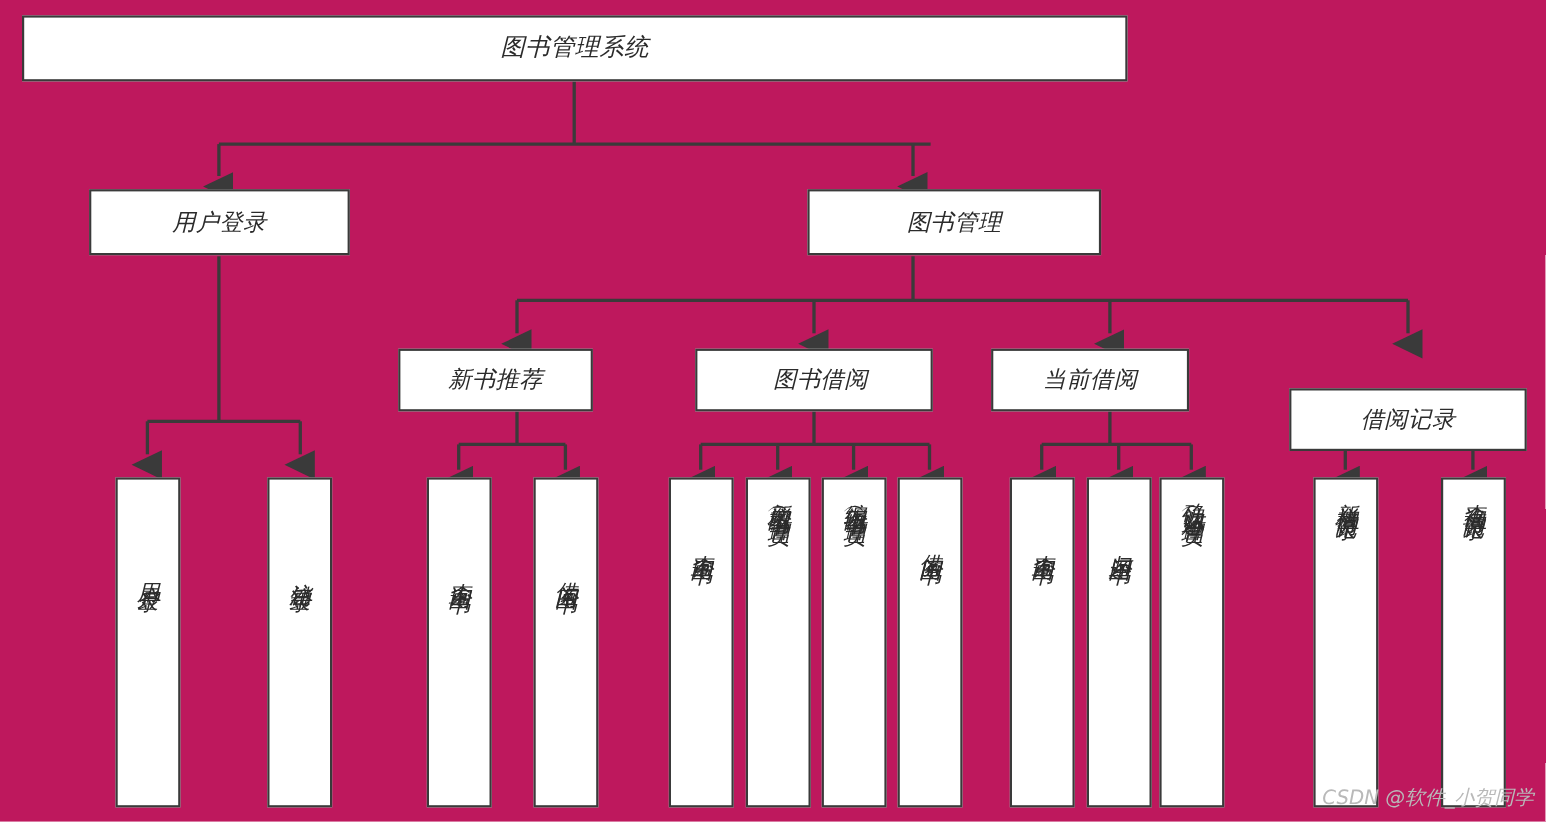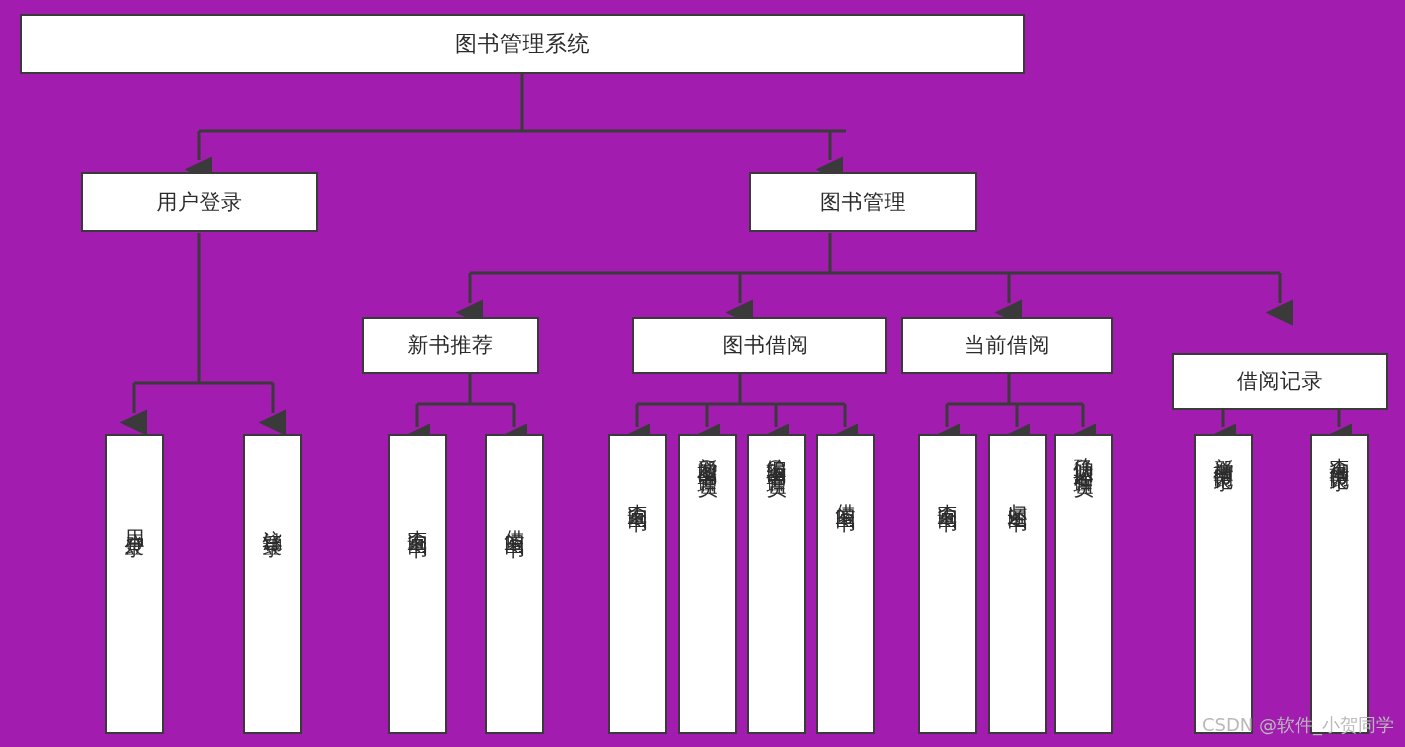--- a/index.html
+++ b/index.html
@@ -8,22 +8,23 @@
     padding: 0;
     background: #ffffff;
   }
   body {
     font-family: "DejaVu Sans", "Liberation Sans", sans-serif;
   }
   #diagram-root {
     position: relative;
     width: 1405px;
     height: 747px;
-    background: #a21caf;
+    background: #be185d;
     overflow: hidden;
+    font-style: italic;
   }
   #edge-layer {
     position: absolute;
     left: 0;
     top: 0;
     width: 1405px;
     height: 747px;
     pointer-events: none;
   }
   .node {
@@ -140,33 +141,33 @@
   </svg>
 
   <div class="node horiz root" style="left:20px; top:14px; width:1005px; height:60px;">
     <span class="node-label">图书管理系统</span>
   </div>
 
   <div class="node horiz" style="left:81px; top:172px; width:237px; height:60px;">
     <span class="node-label">用户登录</span>
   </div>
 
-  <div class="node horiz" style="left:749px; top:172px; width:228px; height:60px;">
+  <div class="node horiz" style="left:734px; top:172px; width:267px; height:60px;">
     <span class="node-label">图书管理</span>
   </div>
 
   <div class="node horiz" style="left:362px; top:317px; width:177px; height:57px;">
     <span class="node-label">新书推荐</span>
   </div>
 
-  <div class="node horiz" style="left:632px; top:317px; width:255px; height:57px;padding-left:12px;">
+  <div class="node horiz" style="left:632px; top:317px; width:216px; height:57px;padding-left:12px;">
     <span class="node-label">图书借阅</span>
   </div>
 
-  <div class="node horiz" style="left:901px; top:317px; width:212px; height:57px;">
+  <div class="node horiz" style="left:901px; top:317px; width:180px; height:57px;">
     <span class="node-label">当前借阅</span>
   </div>
 
   <div class="node horiz" style="left:1172px; top:317px; width:216px; height:57px;margin-top:36px;">
     <span class="node-label">借阅记录</span>
   </div>
 
   <div class="node vert mid" style="left:105px; top:434px; width:59px; height:300px;">
     <span class="node-label">用户登录</span>
   </div>

